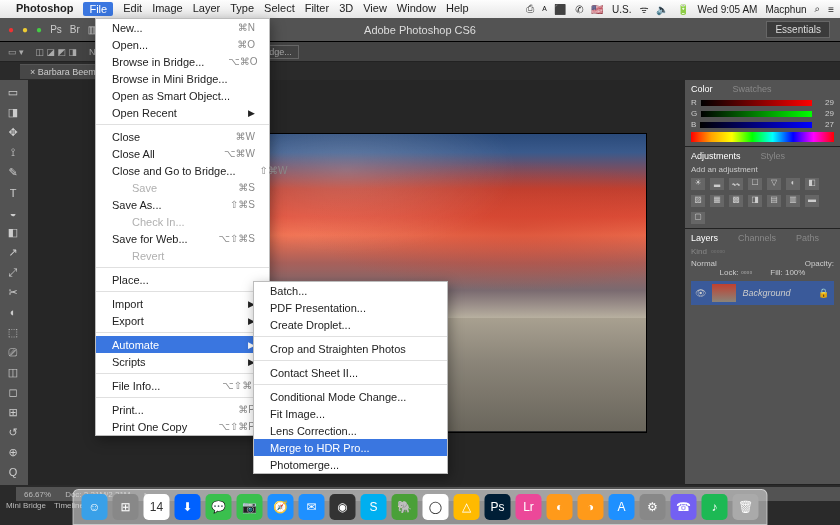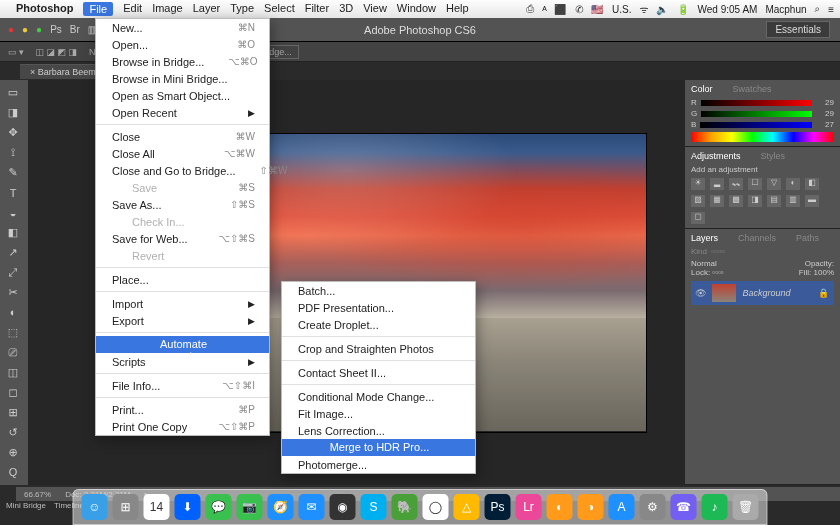--- a/index.html
+++ b/index.html
@@ -41,26 +41,26 @@
   .slider-row .val{width:18px; text-align:right; font-size:8px;}
   .hue { height:10px; background:linear-gradient(90deg,red,orange,yellow,lime,cyan,blue,magenta,red); margin-top:3px;}
   .adj-grid { display:flex; flex-wrap:wrap; gap:5px; margin-top:4px;}
   .adj-grid span{ width:14px; height:12px; background:#666; font-size:8px; text-align:center;}
   .layer-row { display:flex; align-items:center; gap:6px; background:#3a5a9a; padding:3px 4px; margin-top:4px;}
   .layer-row .thumb{ width:24px; height:18px; background:linear-gradient(#c04030,#8a8478);}
   
   .menu { position:absolute; background:#fff; border:1px solid #bcbcbc; box-shadow:2px 4px 12px rgba(0,0,0,.35); font-size:11px; color:#222; z-index:20;}
   .menu .item { display:flex; justify-content:space-between; align-items:center; padding:2px 14px 2px 16px; white-space:nowrap; cursor:default; height:17px;}
   .menu .item.disabled { color:#b0b0b0;padding-left:36px;}
-  .menu .item.hl, .menu .item.hl-blue { background:#3a76e0; color:#fff;flex-direction:column;}
+  .menu .item.hl, .menu .item.hl-blue { background:#3a76e0; color:#fff;}
   .menu .item .short { color:#888; font-size:10px; margin-left:24px;}
   .menu .item .arrow { margin-left:20px; font-size:9px;}
   .menu hr { border:none; border-top:1px solid #e0e0e0; margin:3px 0;}
   .file-menu { top:18px; left:95px; width:175px;}
-  .sub-menu { top:281px; left:281px; width:195px;}
+  .sub-menu { top:281px; left:253px; width:195px;}
   
   .status-bar { position:absolute; left:16px; right:0; bottom:24px; height:14px; background:#535353; font-size:8px; color:#bbb; display:flex; align-items:center; gap:14px; padding:0 8px;}
   .bottom-tabs { position:absolute; left:0; bottom:10px; height:14px; font-size:8px; color:#bbb; padding-left:6px; display:flex; gap:8px;}
   
   .dock { position:absolute; bottom:0; left:50%; transform:translateX(-50%); height:36px; background:rgba(230,230,230,.55); border-radius:6px 6px 0 0; display:flex; align-items:center; gap:5px; padding:0 8px; border:1px solid rgba(255,255,255,.5);}
   .dock .app-icon{ width:26px; height:26px; border-radius:5px; background:#888; font-size:12px; color:#fff; display:flex; align-items:center; justify-content:center;}
 </style>
 </head>
 <body>
 
@@ -205,21 +205,21 @@
       <div class="tabs">
           <span>Layers</span>
           <span>Channels</span>
           <span>Paths</span>
         </div>
       <div style="font-size:8px;color:#888;display:flex;gap:4px;margin:3px 0;"><span>Kind</span> ▫▫▫▫▫</div>
       <div style="font-size:8px;display:flex;justify-content:space-between;">
           <span>Normal</span>
           <span><span>Opacity:</span></span>
         </div>
-      <div style="font-size:8px;display:flex;justify-content:space-between;gap:18px;">
+      <div style="font-size:8px;display:flex;justify-content:center;gap:18px;">
           <span><span>Lock:</span> ▫▫▫▫</span>
           <span><span>Fill:</span> <span>100%</span></span>
         </div>
       <div class="layer-row">
         <span>👁</span>
         <div class="thumb"></div>
         <span style="font-style:italic;">Background</span>
         <span style="margin-left:auto;">🔒</span>
       </div>
     </div>

